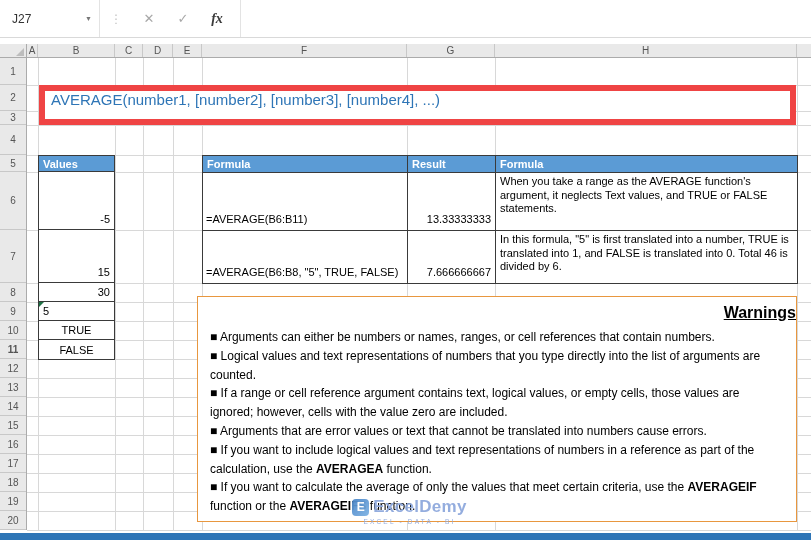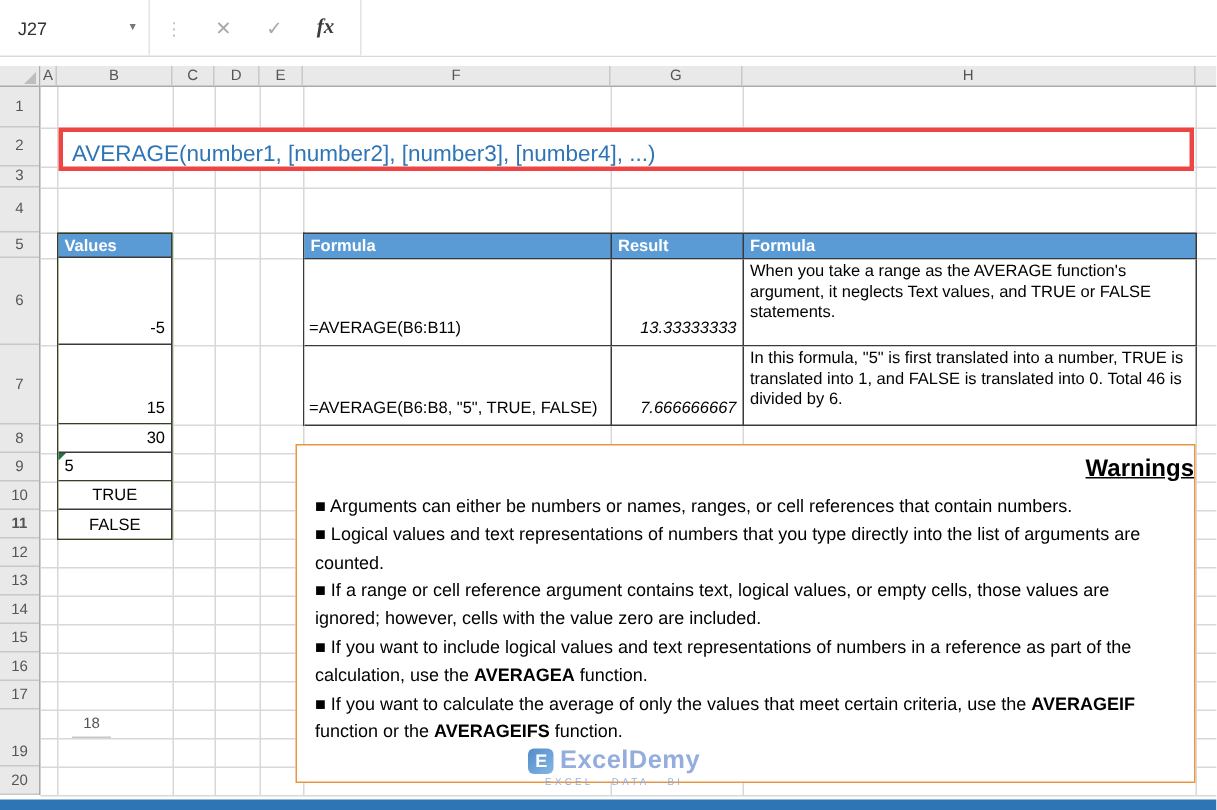--- a/index.html
+++ b/index.html
@@ -30,22 +30,22 @@
              font-size:10px; color:#555; border-right:1px solid #c8c8c8; margin-left:-27px; }
   #rowheads { position:absolute; top:58px; left:0; width:27px; height:472px; background:#e9e9e9;
               border-right:1px solid #ababab; }
   .rowhead { position:absolute; left:0; width:26px; display:flex; align-items:center;
              justify-content:center; font-size:10px; color:#555; border-bottom:1px solid #c8c8c8; }
   .gl { position:absolute; background:#d8d8d8; }
   .gl.v { top:58px; height:472px; width:1px; }
   .gl.h { left:27px; width:784px; height:1px; }
 
   
-  #title-box { position:absolute; left:39px; top:85px; width:757px; height:29px; background:#fff;
-               border:3px solid #ef4444; display:flex; align-items:flex-end; padding-left:6px;
+  #title-box { position:absolute; left:39px; top:85px; width:757px; height:40px; background:#fff;
+               border:6px solid #ef4444; display:flex; align-items:flex-start; padding-left:6px;
                font-size:15px; color:var(--title-blue,#2E75B6); }
   #subtitle { position:absolute; left:41px; top:113px; width:760px; font-size:11px; color:#8f8f8f; background:#fff; }
 
   
   #values-table { position:absolute; left:38px; top:155px; width:77px; background:#84cc16;
                   border:1px solid #3a3a3a; }
   .vt-header { height:16px; background:var(--header-blue,#5B9BD5); color:#fff; font-size:11px;
                font-weight:bold; display:flex; align-items:center; padding-left:4px;
                border-bottom:1px solid #3a3a3a; }
   .vt-cell { position:relative; display:flex; font-size:11px; color:#000;
@@ -61,21 +61,21 @@
 
   
   #formula-table { position:absolute; left:202px; top:155px; width:596px; display:grid;
                    grid-template-columns:205px 88px 302px; grid-template-rows:17px 58px 53px;
                    border-left:1px solid #3a3a3a; border-top:1px solid #3a3a3a; background:#fff; }
   .ft-cell { border-right:1px solid #3a3a3a; border-bottom:1px solid #3a3a3a; font-size:11px;
              background:#fff; overflow:hidden; }
   .ft-head { background:var(--header-blue,#5B9BD5); color:#fff; font-weight:bold;
              display:flex; align-items:center; padding-left:4px; }
   .ft-formula { display:flex; align-items:flex-end; padding:0 2px 5px 3px; white-space:nowrap; }
-  .ft-result { display:flex; align-items:flex-end; justify-content:flex-end; padding:0 4px 5px 2px;font-style:italic; }
+  .ft-result { display:flex; align-items:flex-end; justify-content:flex-end; padding:0 4px 5px 2px; }
   .ft-remarks { padding:2px 4px 0 4px; line-height:13.5px; }
 
   
   #warnings-box { position:absolute; left:197px; top:296px; width:600px; height:226px;
                   border:1px solid var(--warning-border,#E8973F); background:#fff; }
   .warn-title { text-align:right; font-weight:bold; text-decoration:underline;
                 font-size:16px; margin-top:7px; color:#000; }
   #warnings-list { padding:6px 10px 0 12px; font-size:12px; line-height:18.8px; color:#000; }
   .warn-item .b { font-weight:bold; }
 
@@ -130,21 +130,21 @@
       <div class="rowhead" style="top: 225px; height: 19px;">8</div>
       <div class="rowhead" style="top: 244px; height: 19px;">9</div>
       <div class="rowhead" style="top: 263px; height: 19px;">10</div>
       <div class="rowhead" style="top: 282px; height: 19px; font-weight: bold;">11</div>
       <div class="rowhead" style="top: 301px; height: 19px;">12</div>
       <div class="rowhead" style="top: 320px; height: 19px;">13</div>
       <div class="rowhead" style="top: 339px; height: 19px;">14</div>
       <div class="rowhead" style="top: 358px; height: 19px;">15</div>
       <div class="rowhead" style="top: 377px; height: 19px;">16</div>
       <div class="rowhead" style="top: 396px; height: 19px;">17</div>
-      <div class="rowhead" style="top: 415px; height: 19px; margin-left: 48px;">18</div>
+      <div class="rowhead" style="top: 415px; height: 19px;">18</div>
       <div class="rowhead" style="top: 434px; height: 19px;">19</div>
       <div class="rowhead" style="top: 453px; height: 19px;">20</div>
     </div>
   <div id="gridlines">
       <div class="gl v" style="left: 38px;"></div>
       <div class="gl v" style="left: 115px;"></div>
       <div class="gl v" style="left: 143px;"></div>
       <div class="gl v" style="left: 173px;"></div>
       <div class="gl v" style="left: 202px;"></div>
       <div class="gl v" style="left: 407px;"></div>
@@ -212,20 +212,21 @@
     <div class="ft-cell ft-result">7.666666667</div>
     <div class="ft-cell ft-remarks">In this formula, "5" is first translated into a number, TRUE is translated into 1, and FALSE is translated into 0. Total 46 is divided by 6.</div>
   </div>
 
   <div id="warnings-box">
     <div class="warn-title">Warnings</div>
     <div id="warnings-list">
         <div class="warn-item"><span>■ Arguments can either be numbers or names, ranges, or cell references that contain numbers.</span></div>
         <div class="warn-item"><span>■ Logical values and text representations of numbers that you type directly into the list of arguments are counted.</span></div>
         <div class="warn-item"><span>■ If a range or cell reference argument contains text, logical values, or empty cells, those values are ignored; however, cells with the value zero are included.</span></div>
+        <div class="warn-item"><span>■ Arguments that are error values or text that cannot be translated into numbers cause errors.</span></div>
         <div class="warn-item"><span>■ If you want to include logical values and text representations of numbers in a reference as part of the calculation, use the </span><span class="b">AVERAGEA</span><span> function.</span></div>
         <div class="warn-item"><span>■ If you want to calculate the average of only the values that meet certain criteria, use the </span><span class="b">AVERAGEIF</span><span> function or the </span><span class="b">AVERAGEIFS</span><span> function.</span></div>
       </div>
   </div>
 
   <div id="watermark">
     <div class="wm-row">
       <span class="wm-icon">E</span>
       <span class="wm-name">ExcelDemy</span>
     </div>

